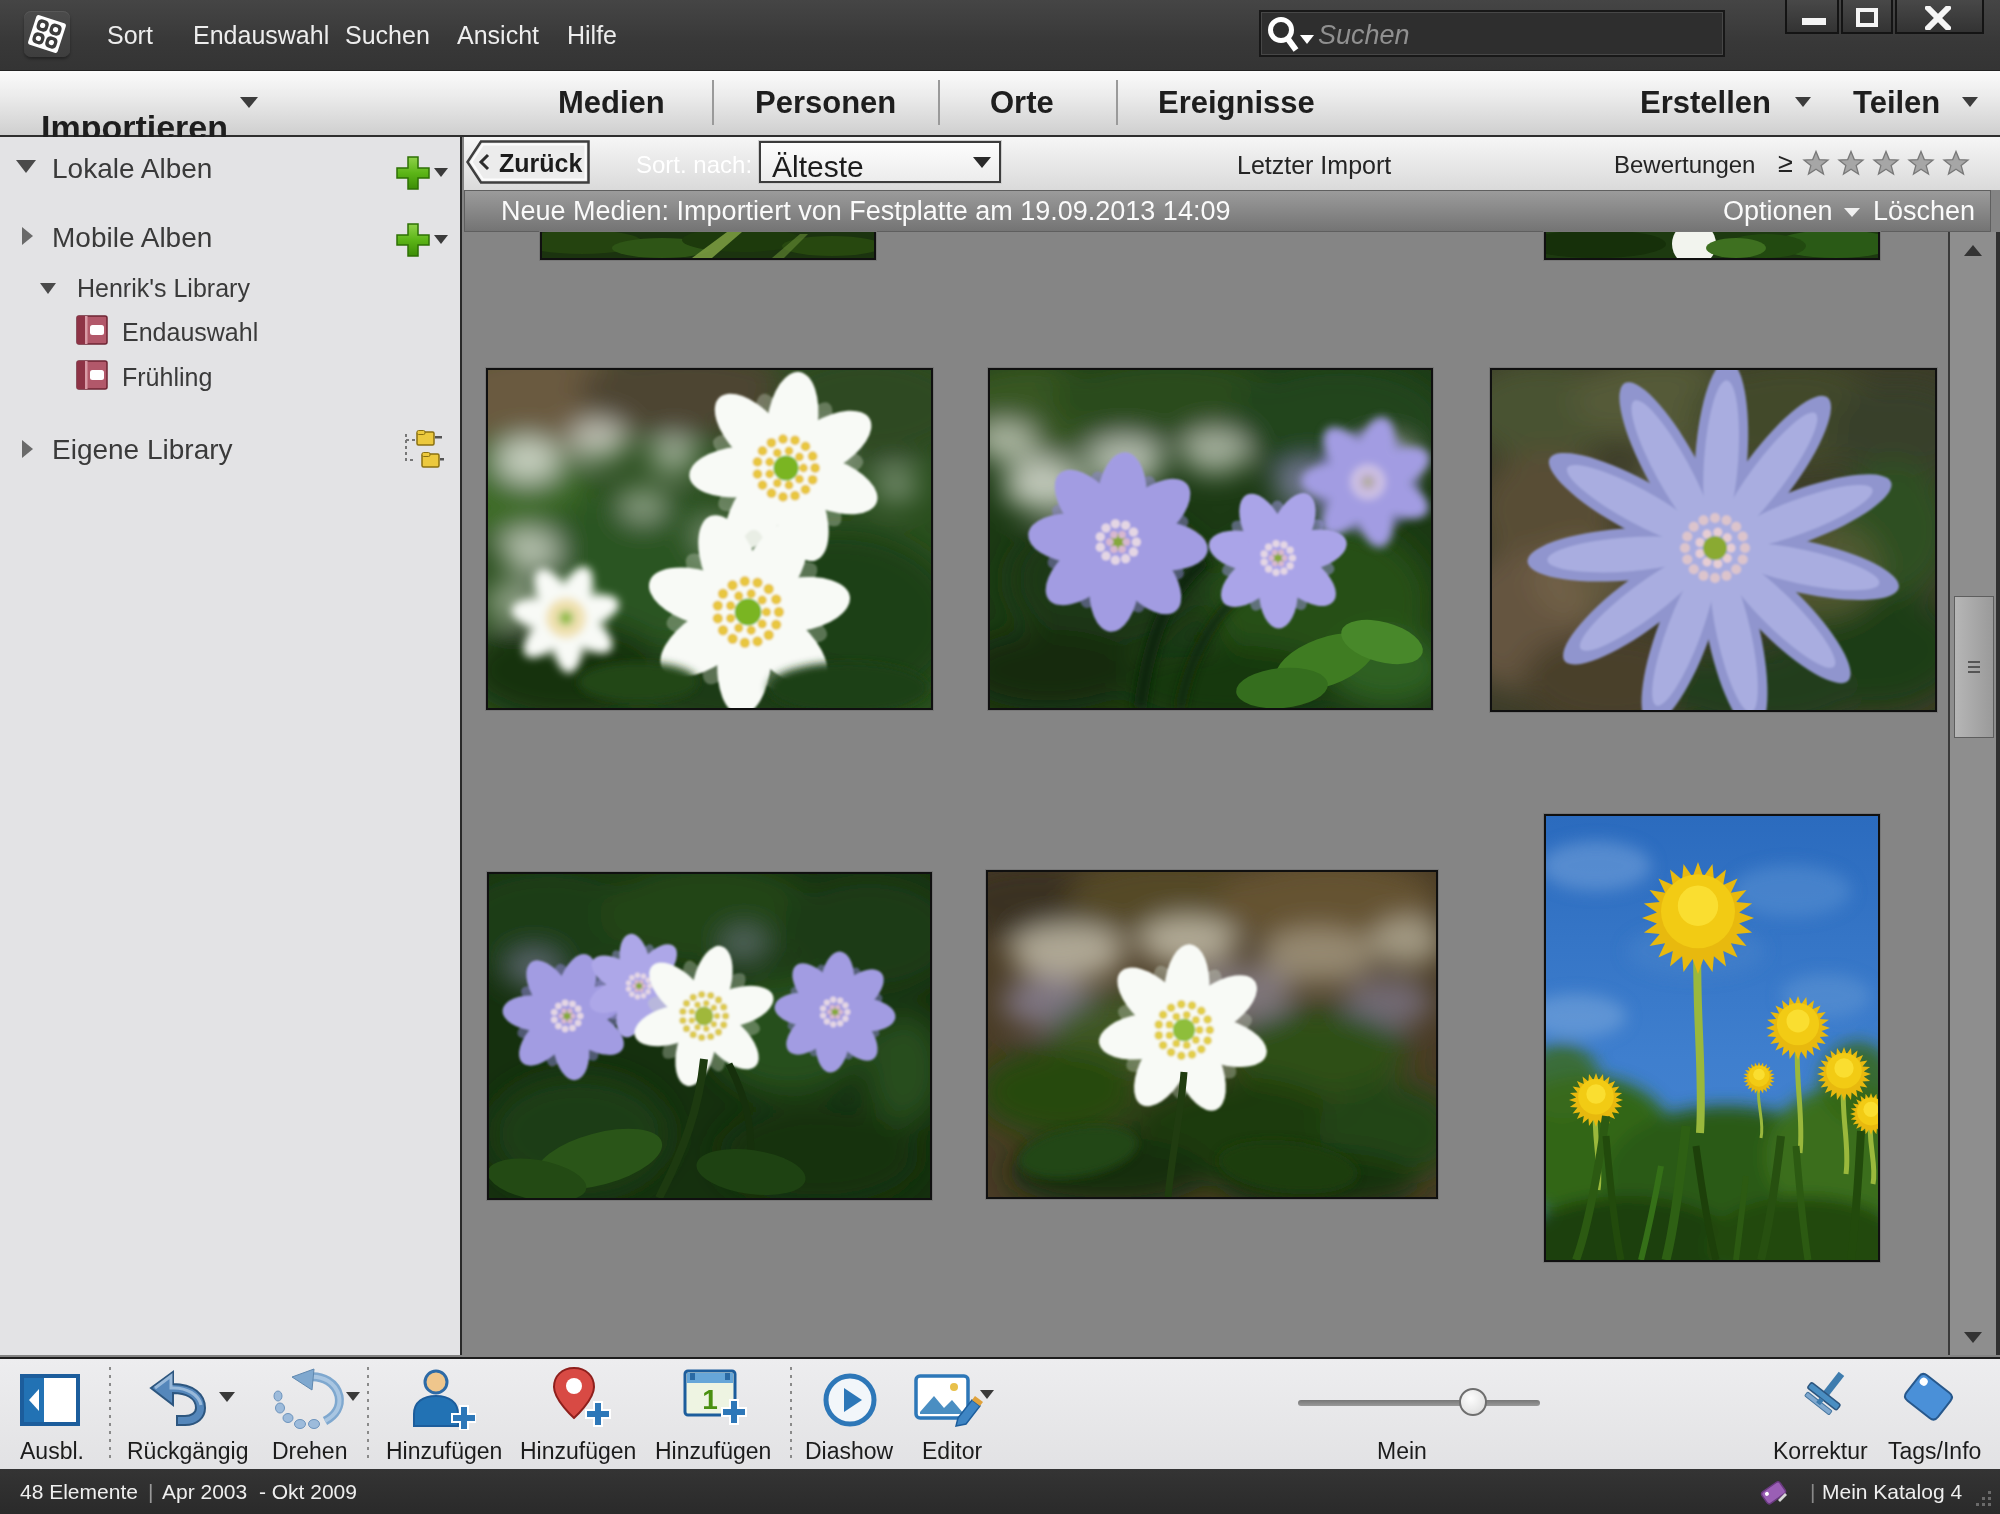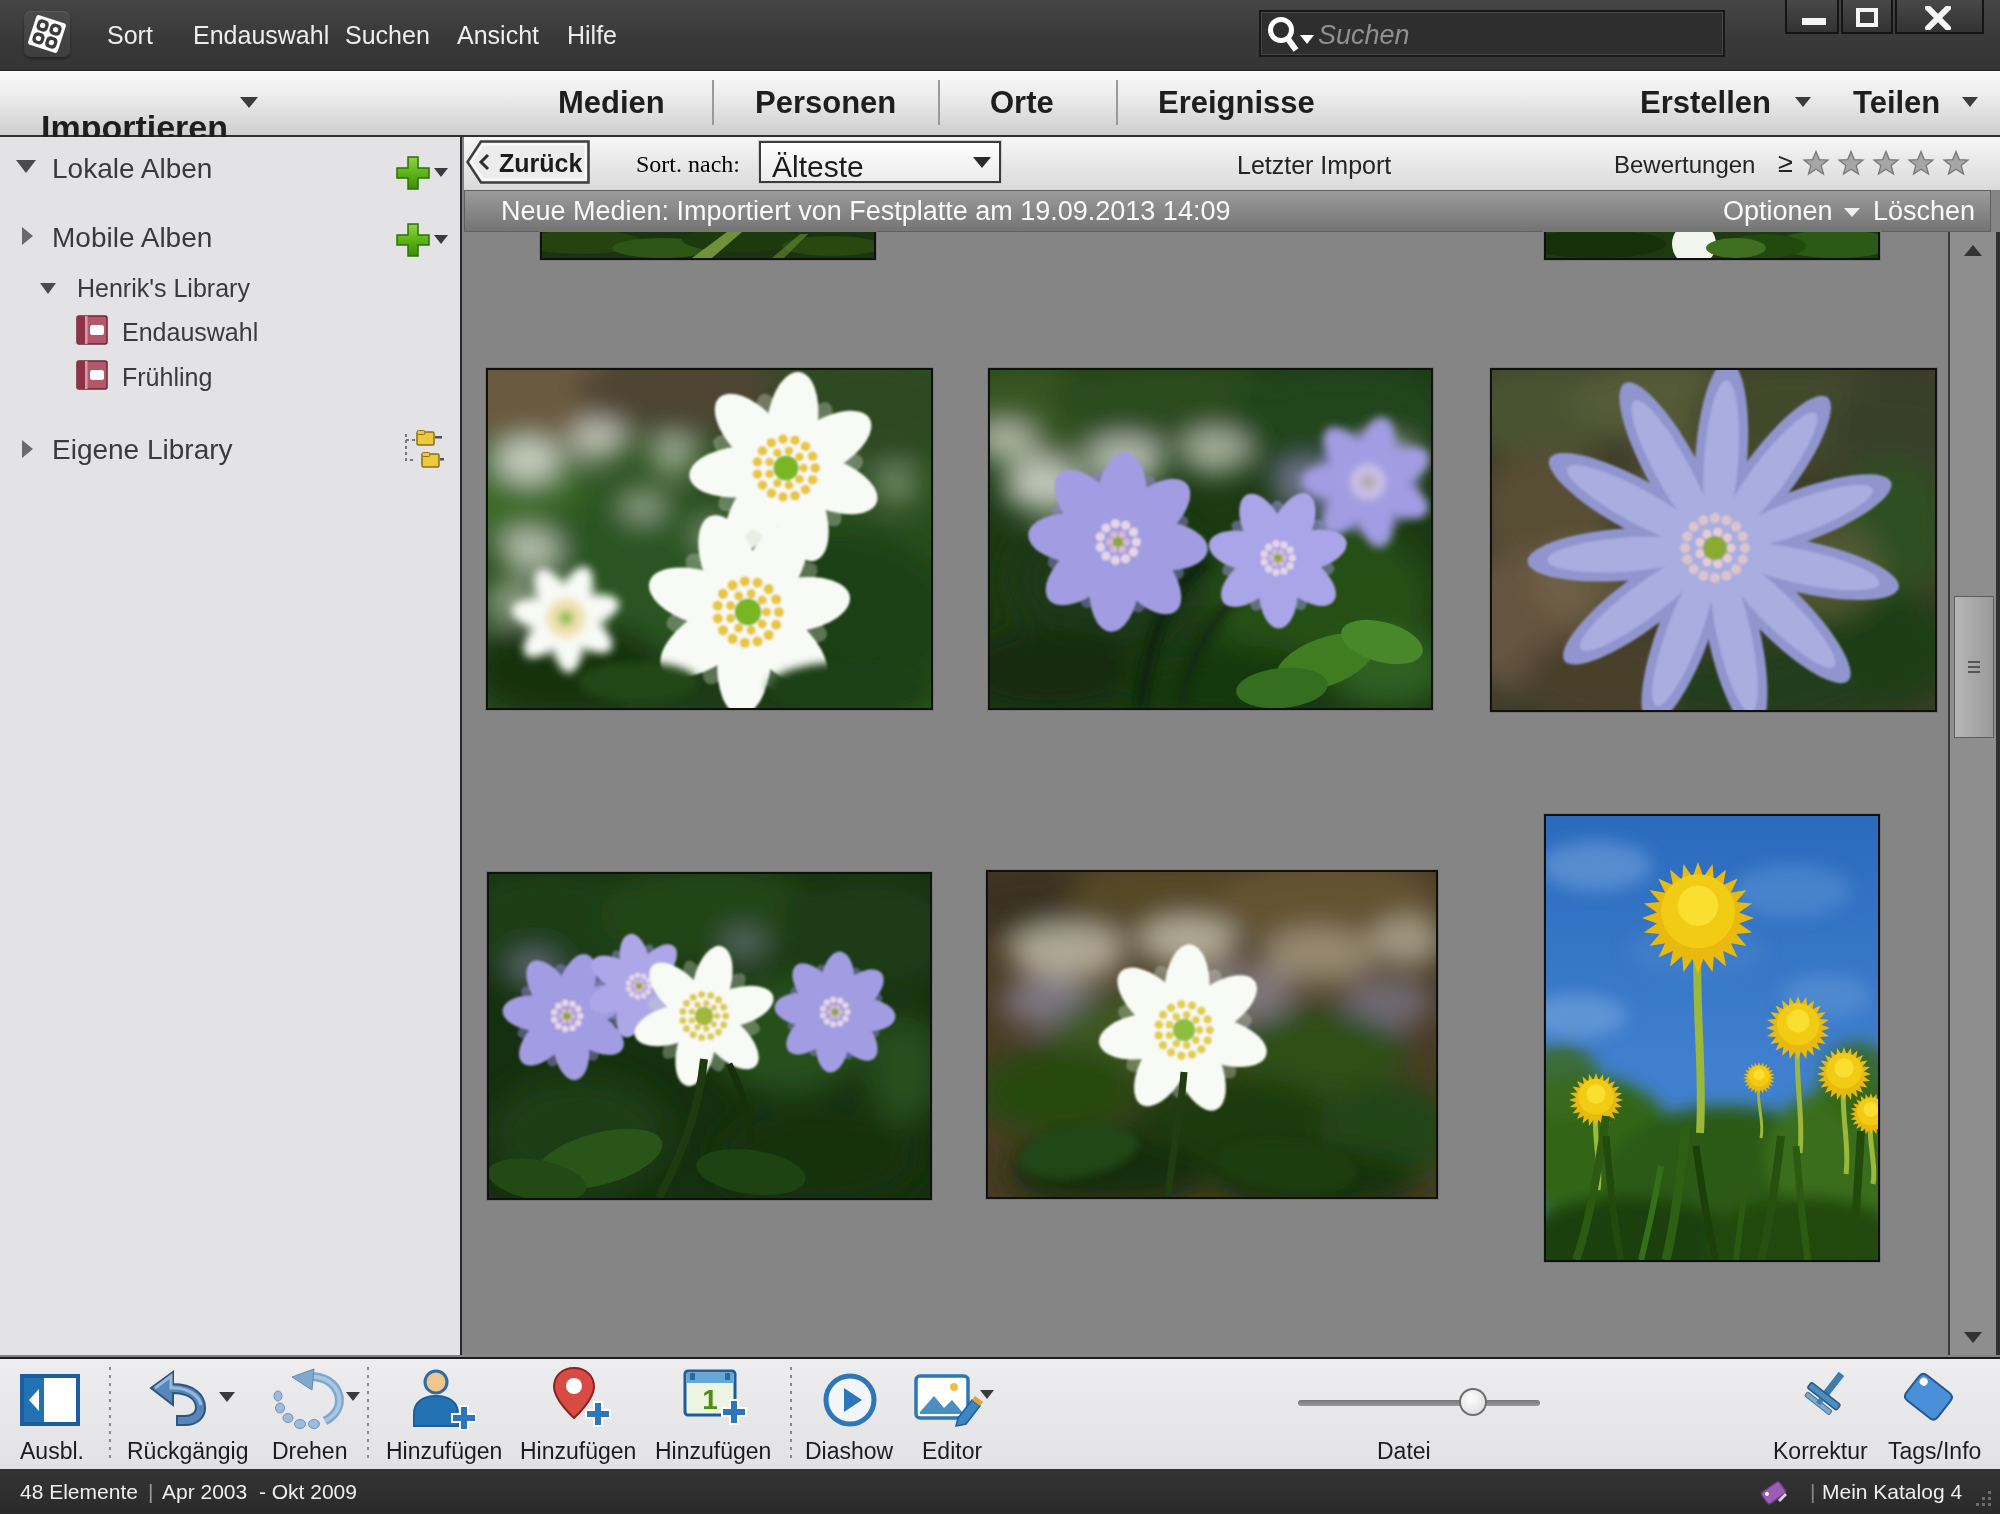--- a/index.html
+++ b/index.html
@@ -137,21 +137,21 @@
       <rect x="40" y="30" width="4" height="2.5" fill="#555"></rect>
     </g>
   </svg>
 <div id="toolbar" class="abs"></div>
 <svg class="abs" style="left:466px;top:140px" width="124" height="44" viewBox="0 0 124 44">
     <path d="M15 1.5 L122.5 1.5 L122.5 42.5 L15 42.5 L1.5 22 Z" fill="#ececec" stroke="#3e3e3e" stroke-width="2.5"></path>
     <path d="M17 4.5 L119.5 4.5 L119.5 39.5 L17 39.5 L5.5 22 Z" fill="none" stroke="#fcfcfc" stroke-width="2"></path>
     <path d="M22 15 L15 22 L22 29" fill="none" stroke="#2c2c2c" stroke-width="3"></path>
   </svg>
 <div class="abs" style="left:499px;top:149px;font-size:25px;font-weight:bold;color:#1c1c1c;">Zurück</div>
-<div class="abs" style="left:636px;top:151px;font-size:24px;color:#000000;font-family:Liberation Serif, serif;">Sort. nach:</div>
+<div class="abs" style="left:636px;top:151px;font-size:24px;color:#ffffff;">Sort. nach:</div>
 <div class="abs" style="left:759px;top:141px;width:242px;height:42px;background:linear-gradient(#fdfdfd,#ececec);border:2px solid #3c3c3c;box-shadow:0 0 0 1px #cfcfcf;"></div>
 <div class="abs" style="left:772px;top:150px;font-size:30px;color:#1c1c1c;">Älteste</div>
 <div class="abs dd" style="left:973px;top:157px;border-top-color:#2a2a2a;"></div>
 <div class="abs" style="left:1237px;top:151px;font-size:25px;color:#242424;">Letzter Import</div>
 <div class="abs" style="left:1614px;top:151px;font-size:24px;color:#242424;">Bewertungen</div>
 <div class="abs" style="left:1778px;top:148px;font-size:27px;color:#242424;">≥</div>
 <svg class="abs" style="left:1802px;top:149px" width="180" height="28" viewBox="0 0 180 28">
     <g fill="#a6a6a6" stroke="#787878" stroke-width="1.3">
       <path id="st" d="M14 2.5 L17.3 10.6 L26 11 L19.2 16.6 L21.5 25 L14 20.2 L6.5 25 L8.8 16.6 L2 11 L10.7 10.6 Z"></path>
       <use href="#st" x="35"></use>
@@ -951,21 +951,21 @@
 <div class="abs dotsep" style="left:109px;"></div>
 <div class="abs blbl" style="left:127px;">Rückgängig</div>
 <div class="abs blbl" style="left:272px;">Drehen</div>
 <div class="abs dotsep" style="left:367px;"></div>
 <div class="abs blbl" style="left:386px;">Hinzufügen</div>
 <div class="abs blbl" style="left:520px;">Hinzufügen</div>
 <div class="abs blbl" style="left:655px;">Hinzufügen</div>
 <div class="abs dotsep" style="left:790px;"></div>
 <div class="abs blbl" style="left:805px;">Diashow</div>
 <div class="abs blbl" style="left:922px;">Editor</div>
-<div class="abs blbl" style="left:1377px;">Datei</div>
+<div class="abs blbl" style="left:1377px;">Mein</div>
 <div class="abs blbl" style="left:1773px;">Korrektur</div>
 <div class="abs blbl" style="left:1888px;">Tags/Info</div>
 <div id="statusbar" class="abs">
     <span style="position:absolute;left:20px;">48 Elemente</span>
     <span style="position:absolute;left:148px;color:#999;">|</span>
     <span style="position:absolute;left:162px;">Apr 2003&nbsp; - Okt 2009</span>
     <span style="position:absolute;left:1810px;color:#888;">|</span>
     <span style="position:absolute;left:1822px;">Mein Katalog 4</span>
 <svg style="position:absolute;left:1758px;top:9px" width="30" height="28" viewBox="0 0 30 28">
       <g transform="rotate(-35 15 14)">

